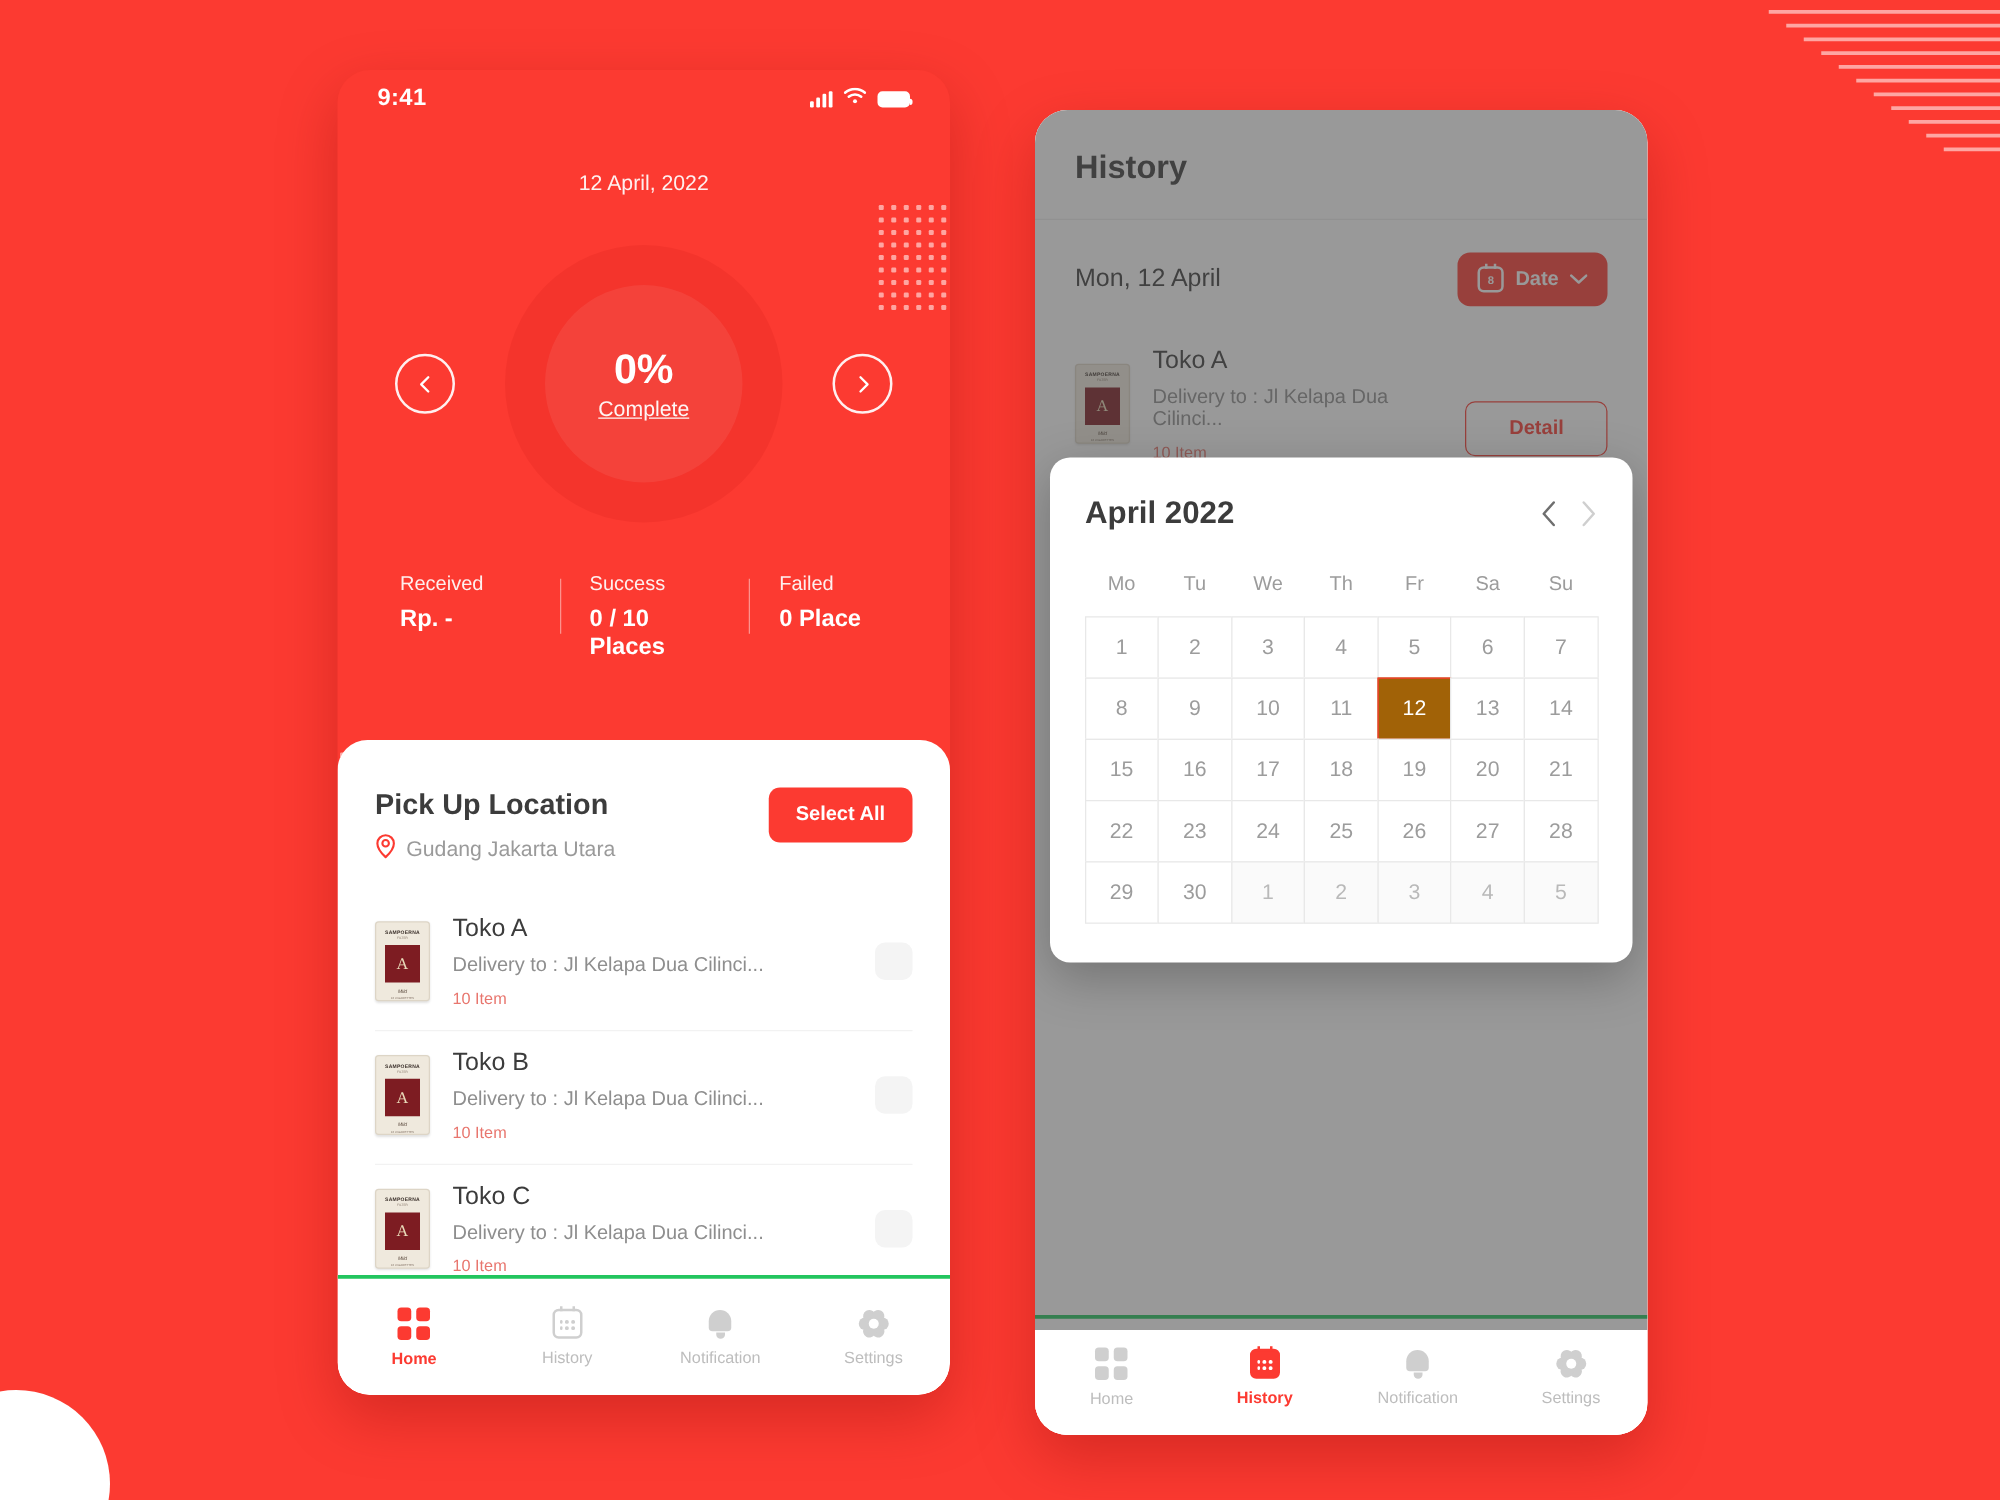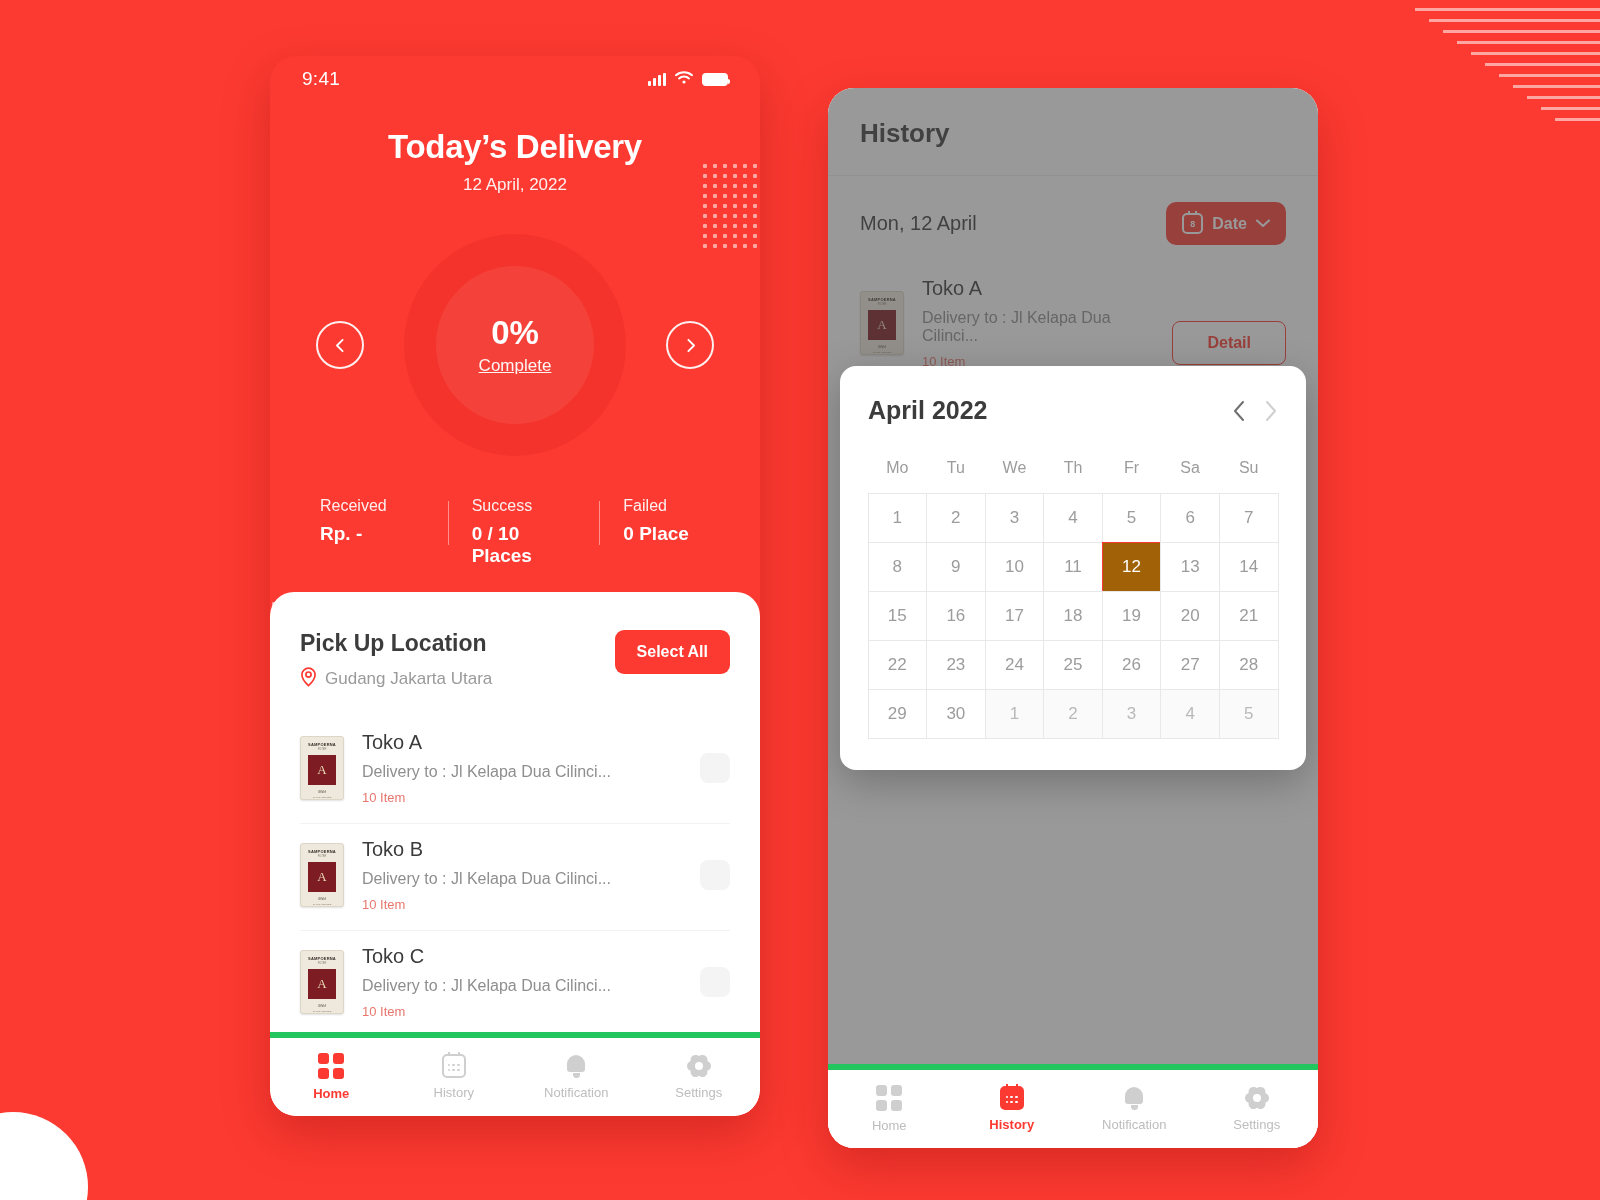--- a/index.html
+++ b/index.html
@@ -55,21 +55,21 @@
 
   
   .statusbar {
     height: 46px;
     display: flex;
     align-items: center;
     justify-content: space-between;
     padding: 0 32px;
     color: #fff;
   }
-  .statusbar .time { font-size: 19px; font-weight: normal; letter-spacing: .3px; }
+  .statusbar .time { font-size: 19px; font-weight: bold; letter-spacing: .3px; }
   .statusbar .icons { display: flex; align-items: center; gap: 9px; }
   .bars { display: flex; align-items: flex-end; gap: 2px; height: 13px; }
   .bars span { width: 3px; background: #fff; border-radius: 1px; }
   .bars span:nth-child(1){height:5px}
   .bars span:nth-child(2){height:8px}
   .bars span:nth-child(3){height:11px}
   .bars span:nth-child(4){height:13px}
   .battery {
     width: 26px; height: 13px;
     border: 2px solid #fff; border-radius: 4px;
@@ -207,23 +207,23 @@
   .store-info .addr { font-size: 16px; color: #8e8e8e; margin-top: 9px; }
   .store-info .items { font-size: 13px; color: #E8766E; margin-top: 9px; }
   .checkbox {
     width: 30px; height: 30px; flex: none;
     border-radius: 8px; background: #f4f4f4;
     cursor: pointer;
   }
 
   
   .bottomnav {
-    height: 84px;
+    height: 96px;
     background: #fff;
-    border-top: 6px solid #22c55e;
+    border-top: 3px solid #22c55e;
     display: flex; align-items: center;
     flex: none;
   }
   .navitem {
     flex: 1; display:flex; flex-direction: column;
     align-items:center; gap: 7px; cursor: pointer;
   }
   .navitem .lb { font-size: 13px; color:#bdbdbd; }
   .navitem.active .lb { color:#FC3A31; font-weight: bold; }
   .icon-grid { display:grid; grid-template-columns: repeat(2, 11px); gap: 4px; }
@@ -447,21 +447,20 @@
         <b></b>
         <b></b>
         <b></b>
         <b></b>
         <b></b>
         <b></b>
         <b></b>
         <b></b>
         <b></b>
       </div>
-    <h1>Today’s Delivery</h1>
     <div class="date">12 April, 2022</div>
 
     <div class="progress-wrap">
       <div class="navarrow">
         <svg viewBox="0 0 24 24" fill="none">
             <path d="M15 4 7 12l8 8" stroke="#fff" stroke-width="2.6" stroke-linecap="round" stroke-linejoin="round"></path>
           </svg>
       </div>
       <div class="ring-outer">
         <div class="ring-inner">

